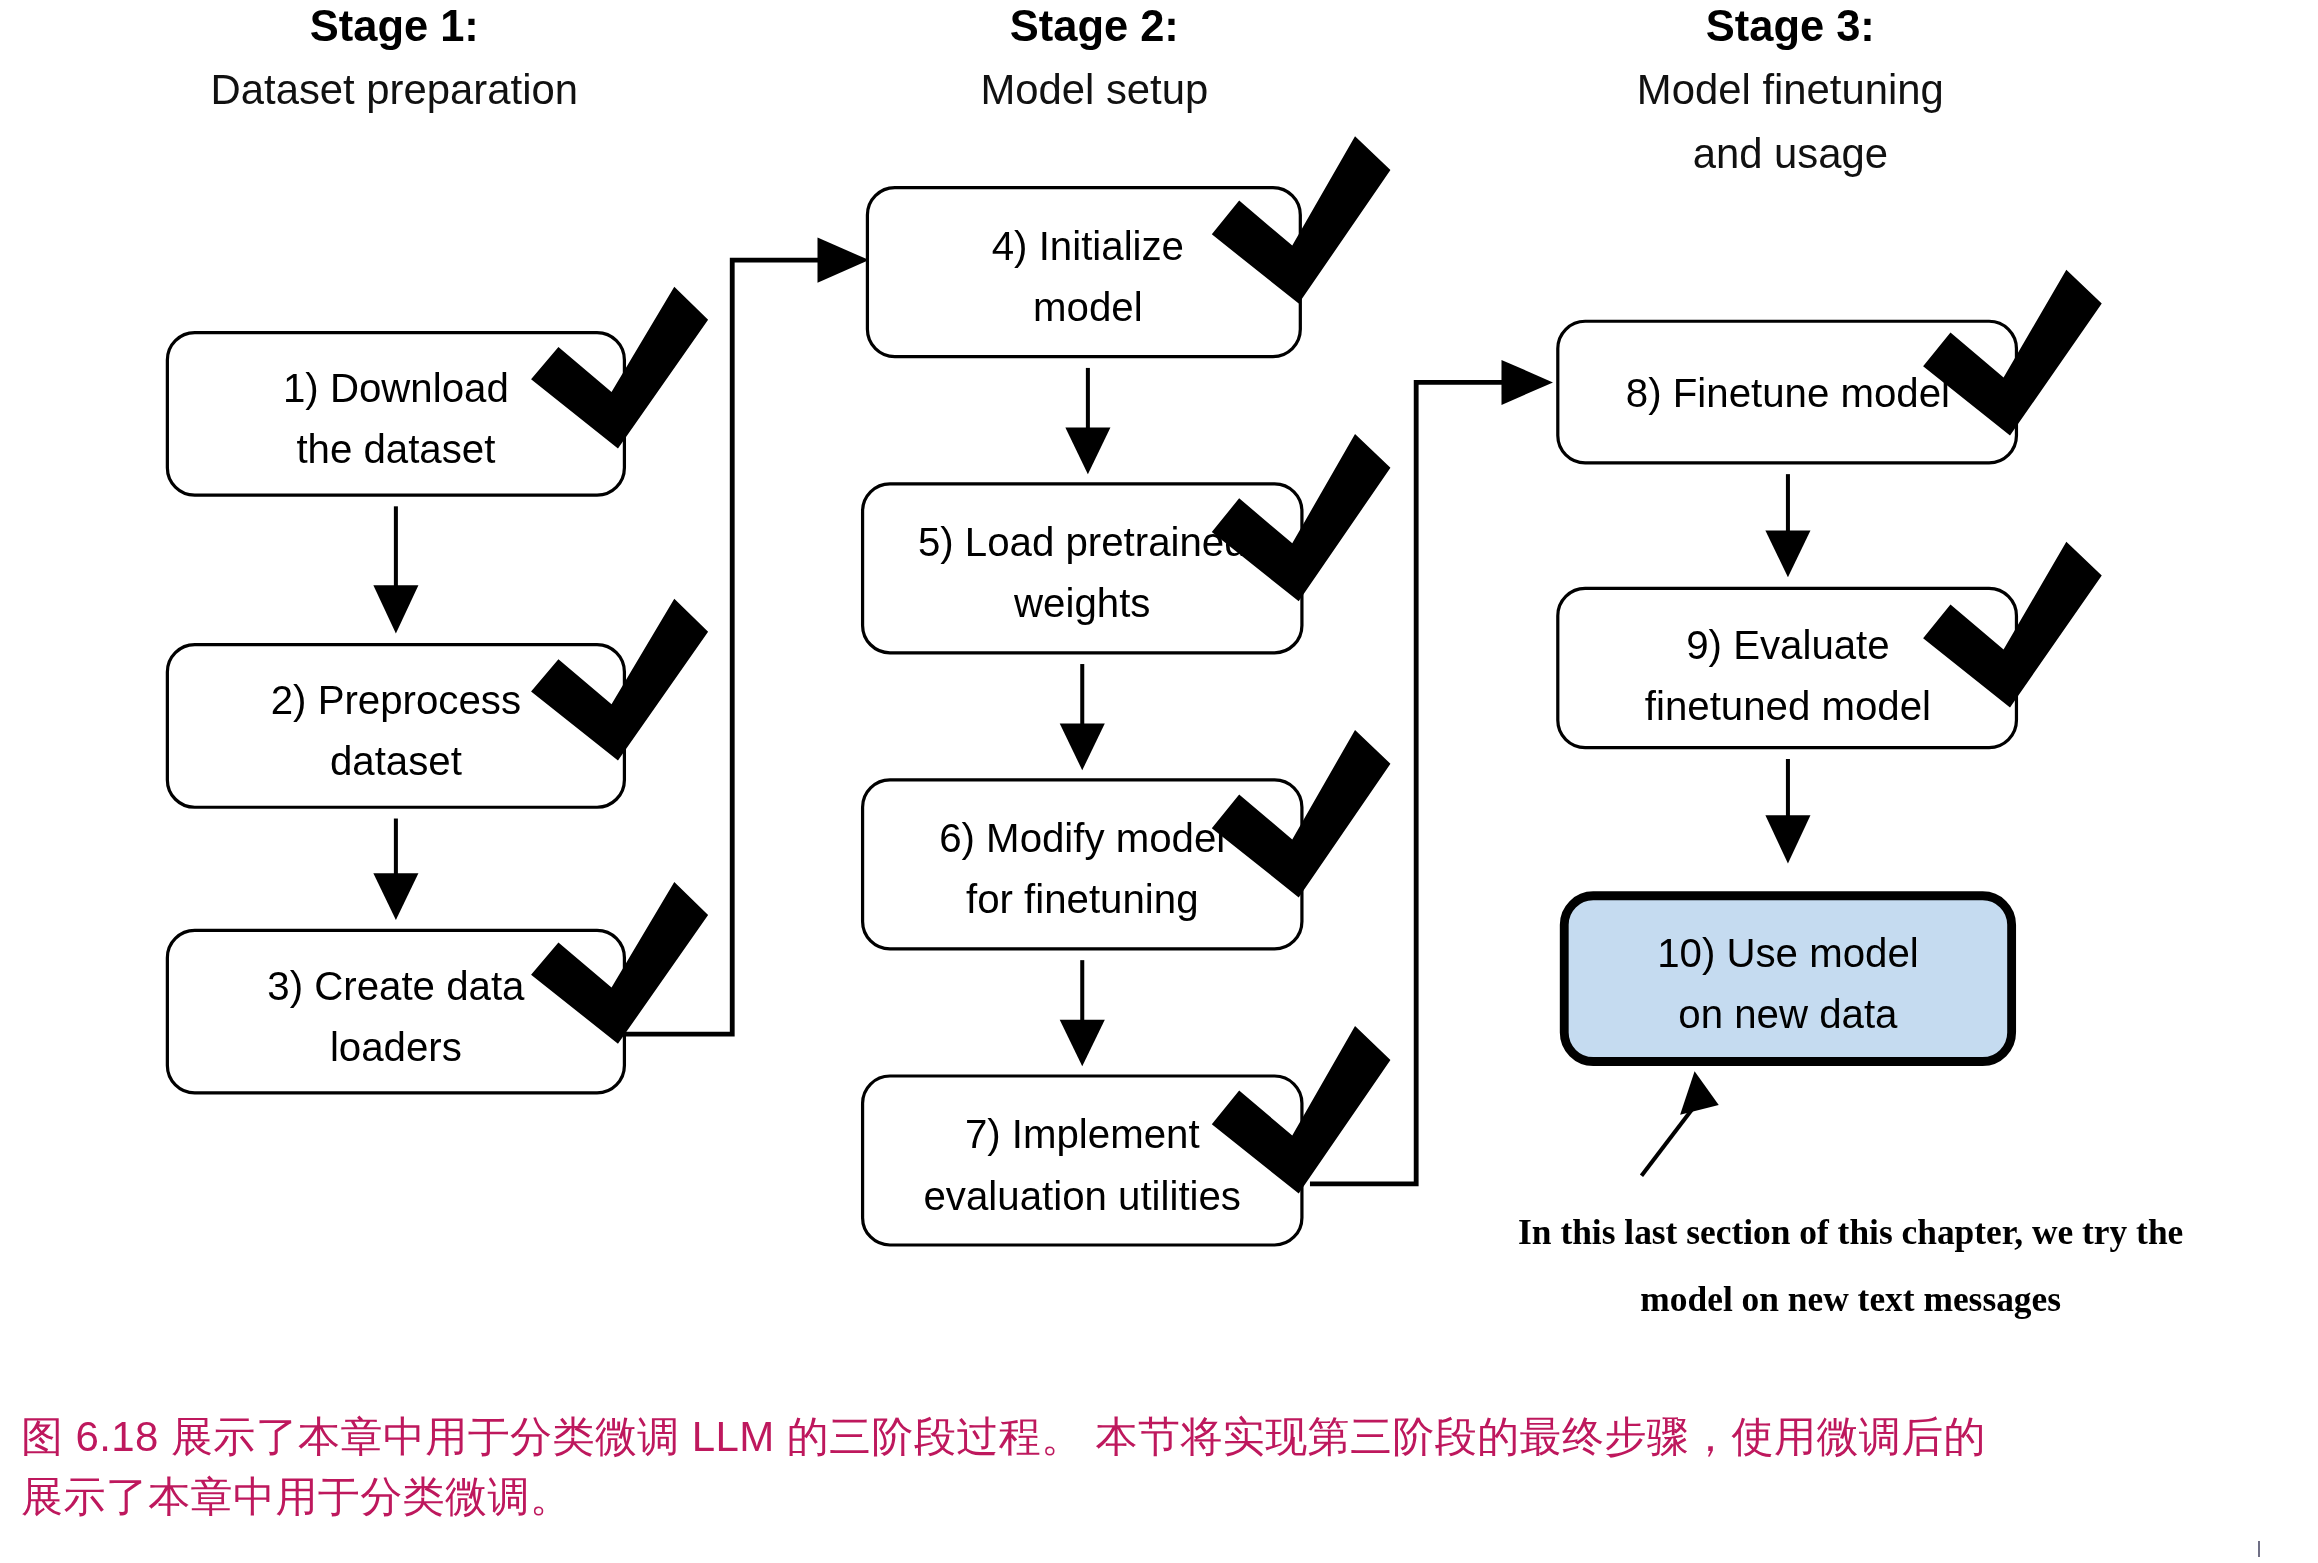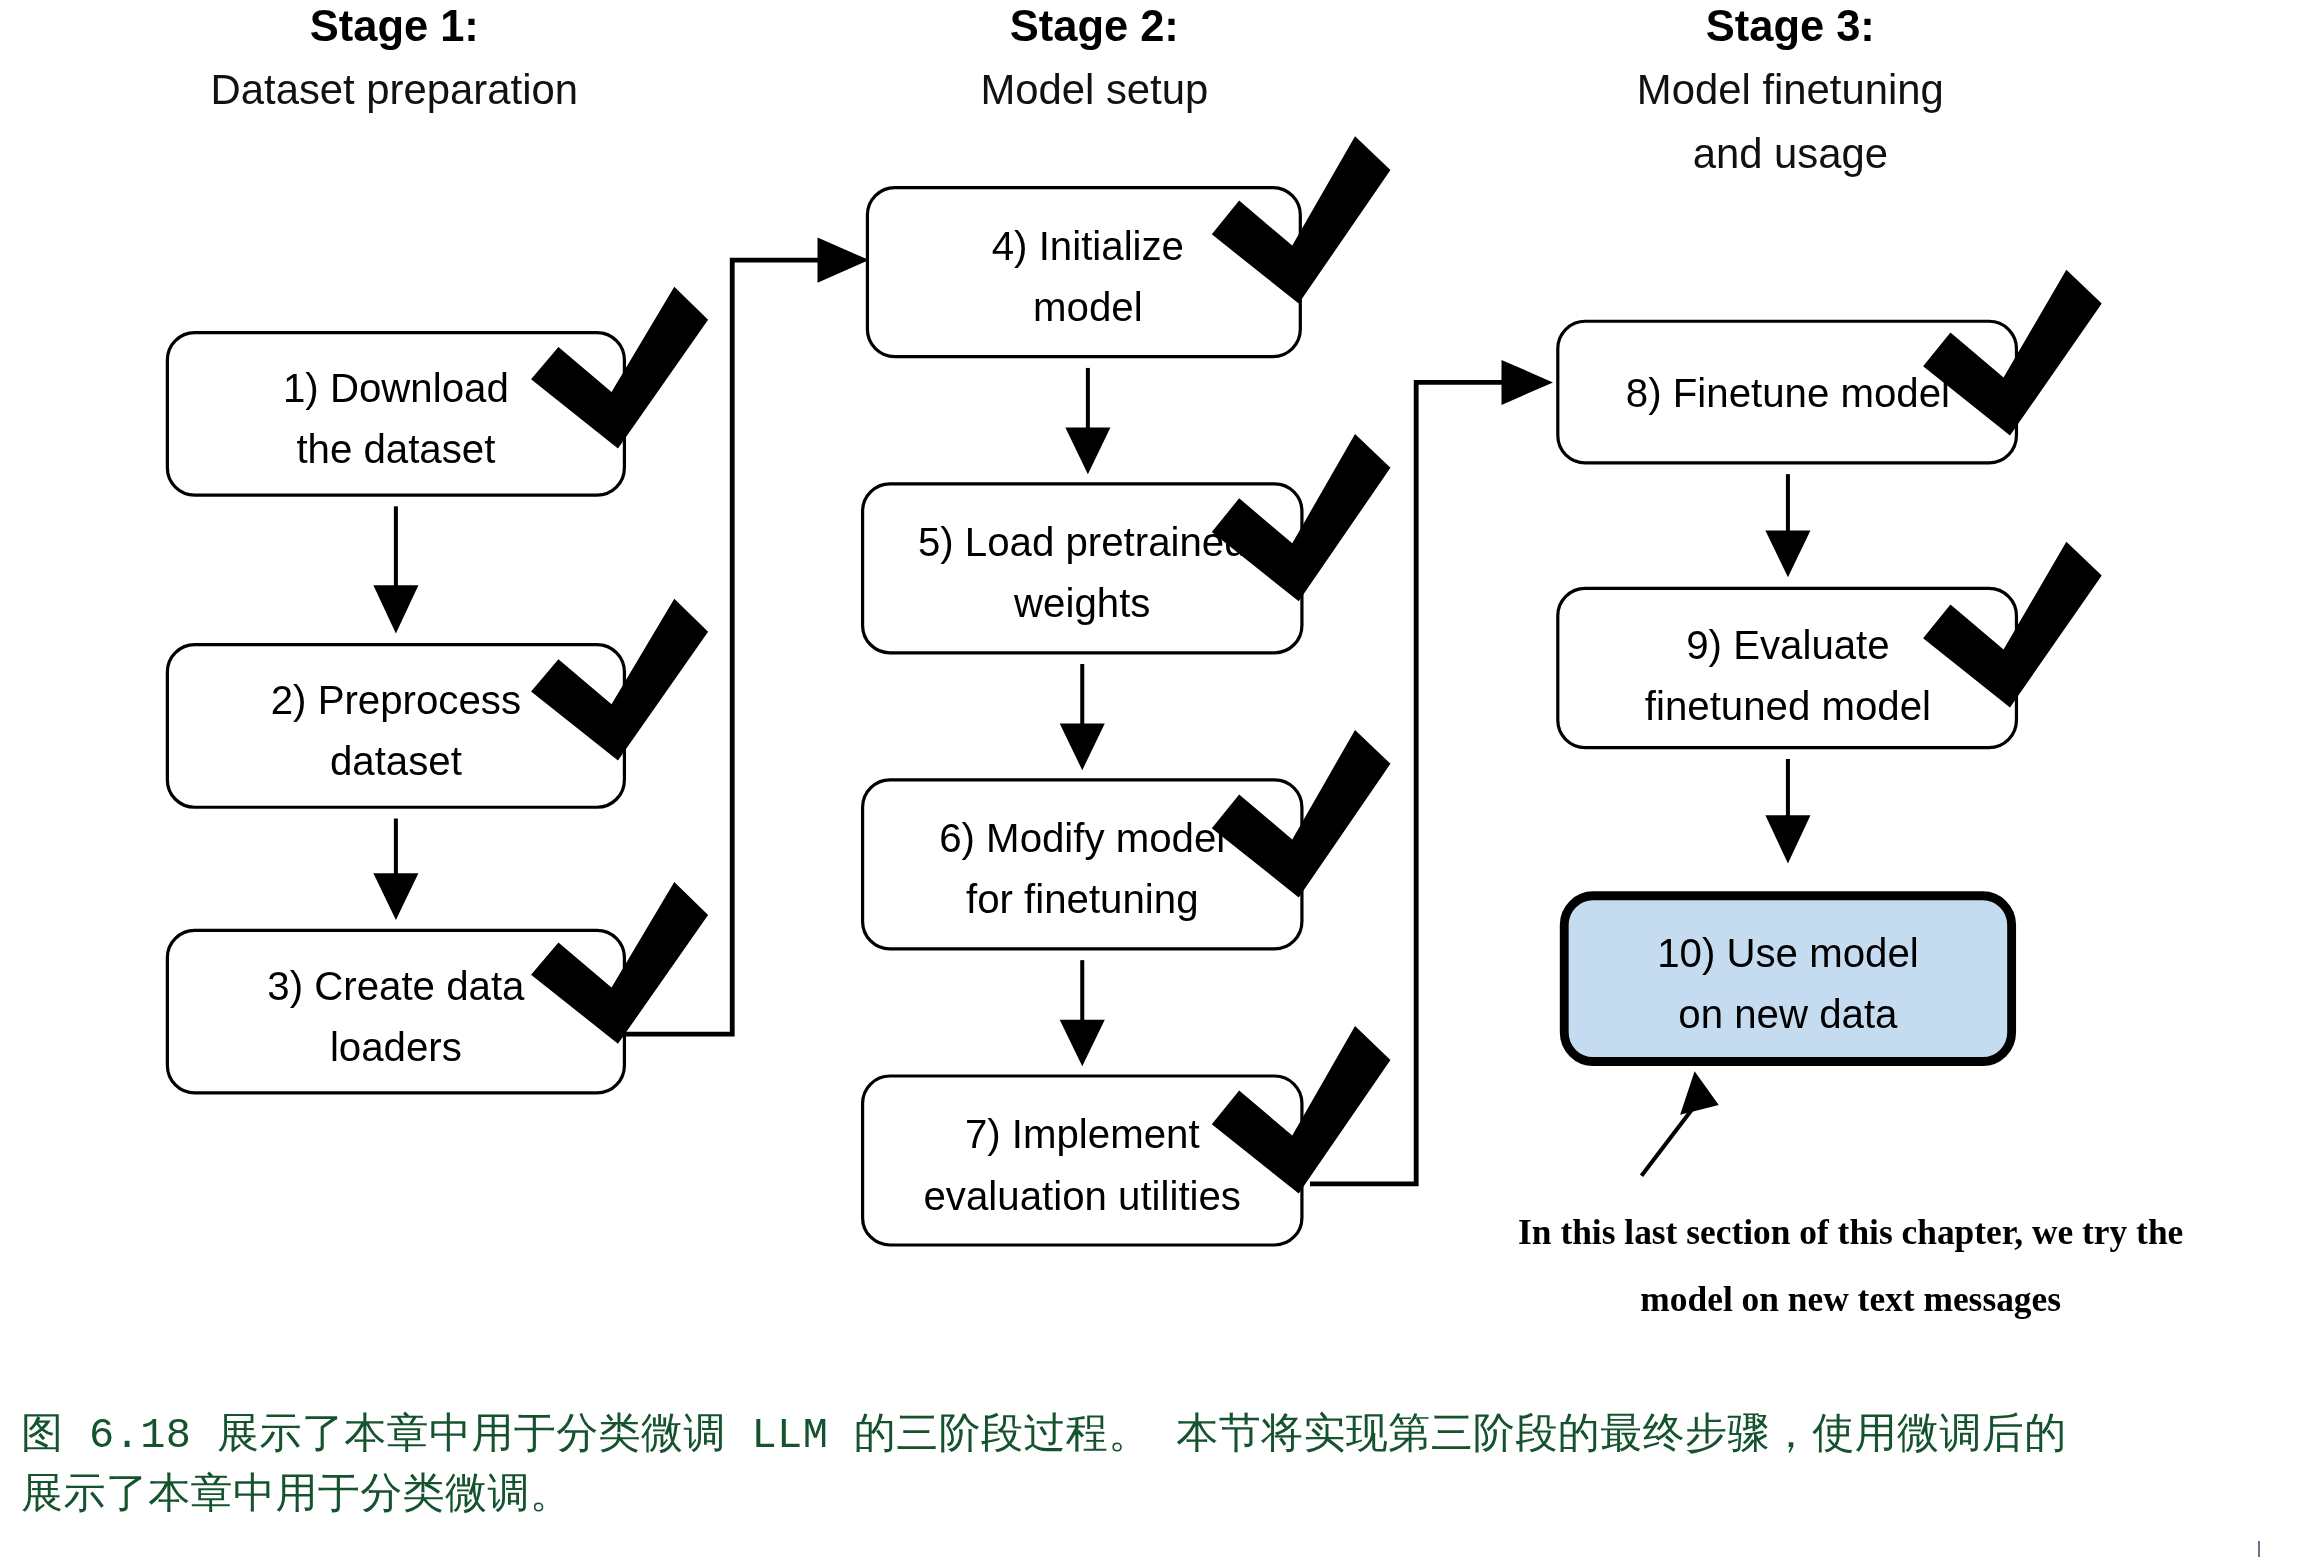--- a/index.html
+++ b/index.html
@@ -75,24 +75,24 @@
     fill: #000000;
     stroke: none;
   }
   .caption {
     position: absolute;
     left: 0;
     top: 1406px;
     width: 2319px;
     padding: 0 21px;
     box-sizing: border-box;
-    font-family: Liberation Mono, monospace;
+    font-family: Liberation Sans, sans-serif;
     font-size: 42px;
     line-height: 1.42;
-    color: #14532d;
+    color: #be185d;
     letter-spacing: 0.4px;
   }
   .caption-line { white-space: pre; display: block; }
   .edge-tick {
     position: absolute;
     left: 2258px;
     top: 1540px;
     width: 2.4px;
     height: 16px;
     background: #6f6f85;

